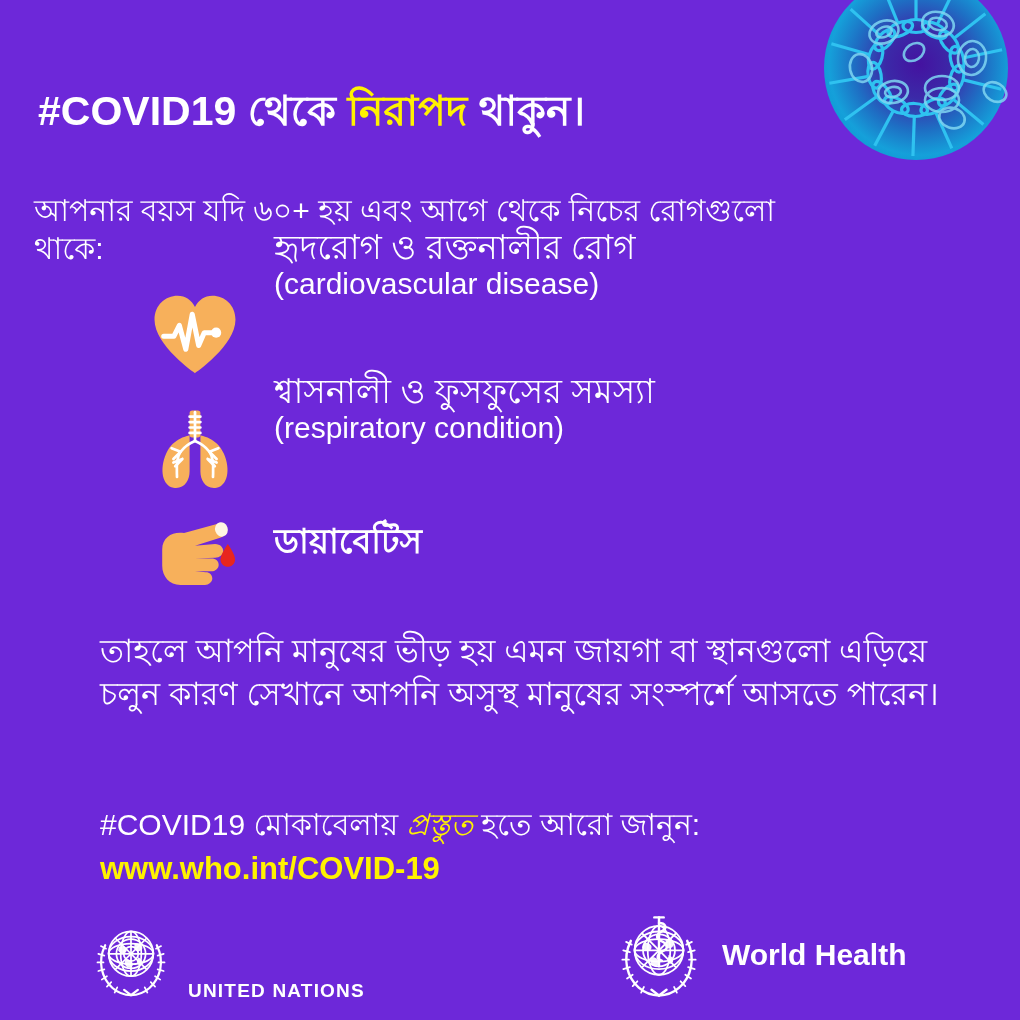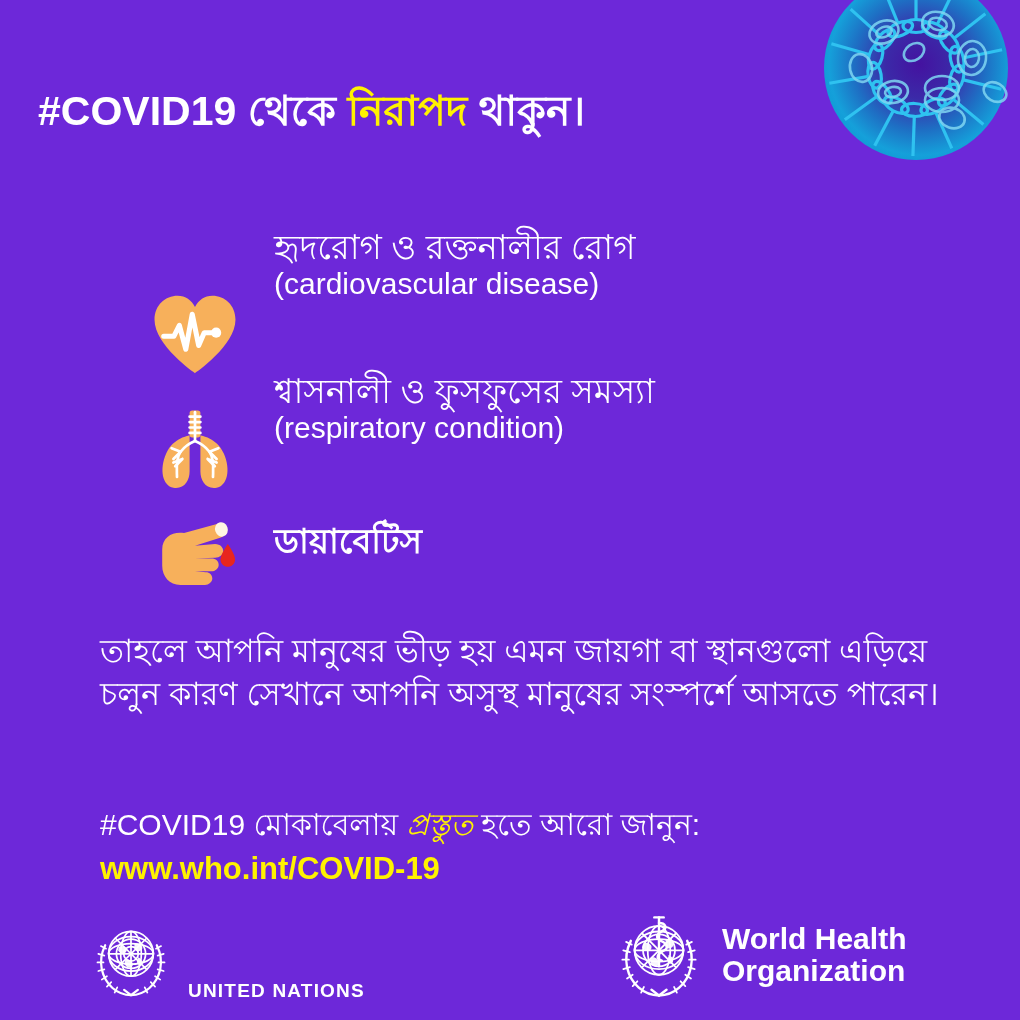--- a/index.html
+++ b/index.html
@@ -236,20 +236,21 @@
       <ellipse cx="148" cy="112" rx="11" ry="8" transform="rotate(-34 148 112)"></ellipse>
       <ellipse cx="229" cy="152" rx="12" ry="9" transform="rotate(30 229 152)"></ellipse>
       <ellipse cx="95" cy="128" rx="11" ry="14" transform="rotate(-12 95 128)"></ellipse>
     </g>
   </svg>
 
   <div class="headline">
     <span>#COVID19 থেকে </span><span class="hl-yellow">নিরাপদ</span><span> থাকুন।</span>
   </div>
 
+  <div class="subtitle">আপনার বয়স যদি ৬০+ হয় এবং আগে থেকে নিচের রোগগুলো থাকে:</div>
 
   <div class="conditions">
 
     <div class="cond-row row-cardio">
       <div class="cond-icon">
         <svg viewBox="0 0 100 92" width="92" height="85">
           <path d="M50,88 C50,88 6,58 6,30 C6,14 18,4 31,4 C40,4 46,9 50,16 C54,9 60,4 69,4 C82,4 94,14 94,30 C94,58 50,88 50,88 Z" fill="#F7B05B"></path>
           <path d="M16,48 L27,48 L33,36 L40,62 L47,24 L54,58 L60,44 L70,44" fill="none" stroke="#ffffff" stroke-width="5.5" stroke-linecap="round" stroke-linejoin="round"></path>
           <circle cx="73" cy="44" r="5.5" fill="#ffffff"></circle>
         </svg>
@@ -362,17 +363,16 @@
         <path d="M50,93 C66,93 80,81 84,63 C86,53 84,43 80,35"></path>
         <path d="M50,93 L42,87 M50,93 L58,87"></path>
       </g>
       <g fill="none" stroke="#ffffff" stroke-width="1.9" stroke-linecap="round">
         <path d="M21,39 l-6,-3 M19,47 l-7,-2 M18,55 l-7,0 M19,63 l-7,2 M22,71 l-6,4 M27,78 l-5,5 M34,84 l-3,6"></path>
         <path d="M79,39 l6,-3 M81,47 l7,-2 M82,55 l7,0 M81,63 l7,2 M78,71 l6,4 M73,78 l5,5 M66,84 l3,6"></path>
       </g>
     </svg>
     <div class="logo-who-text">
       <span>World Health</span>
-      <span>Organization</span>
     </div>
   </div>
 
 </div>
 
 </body></html>

